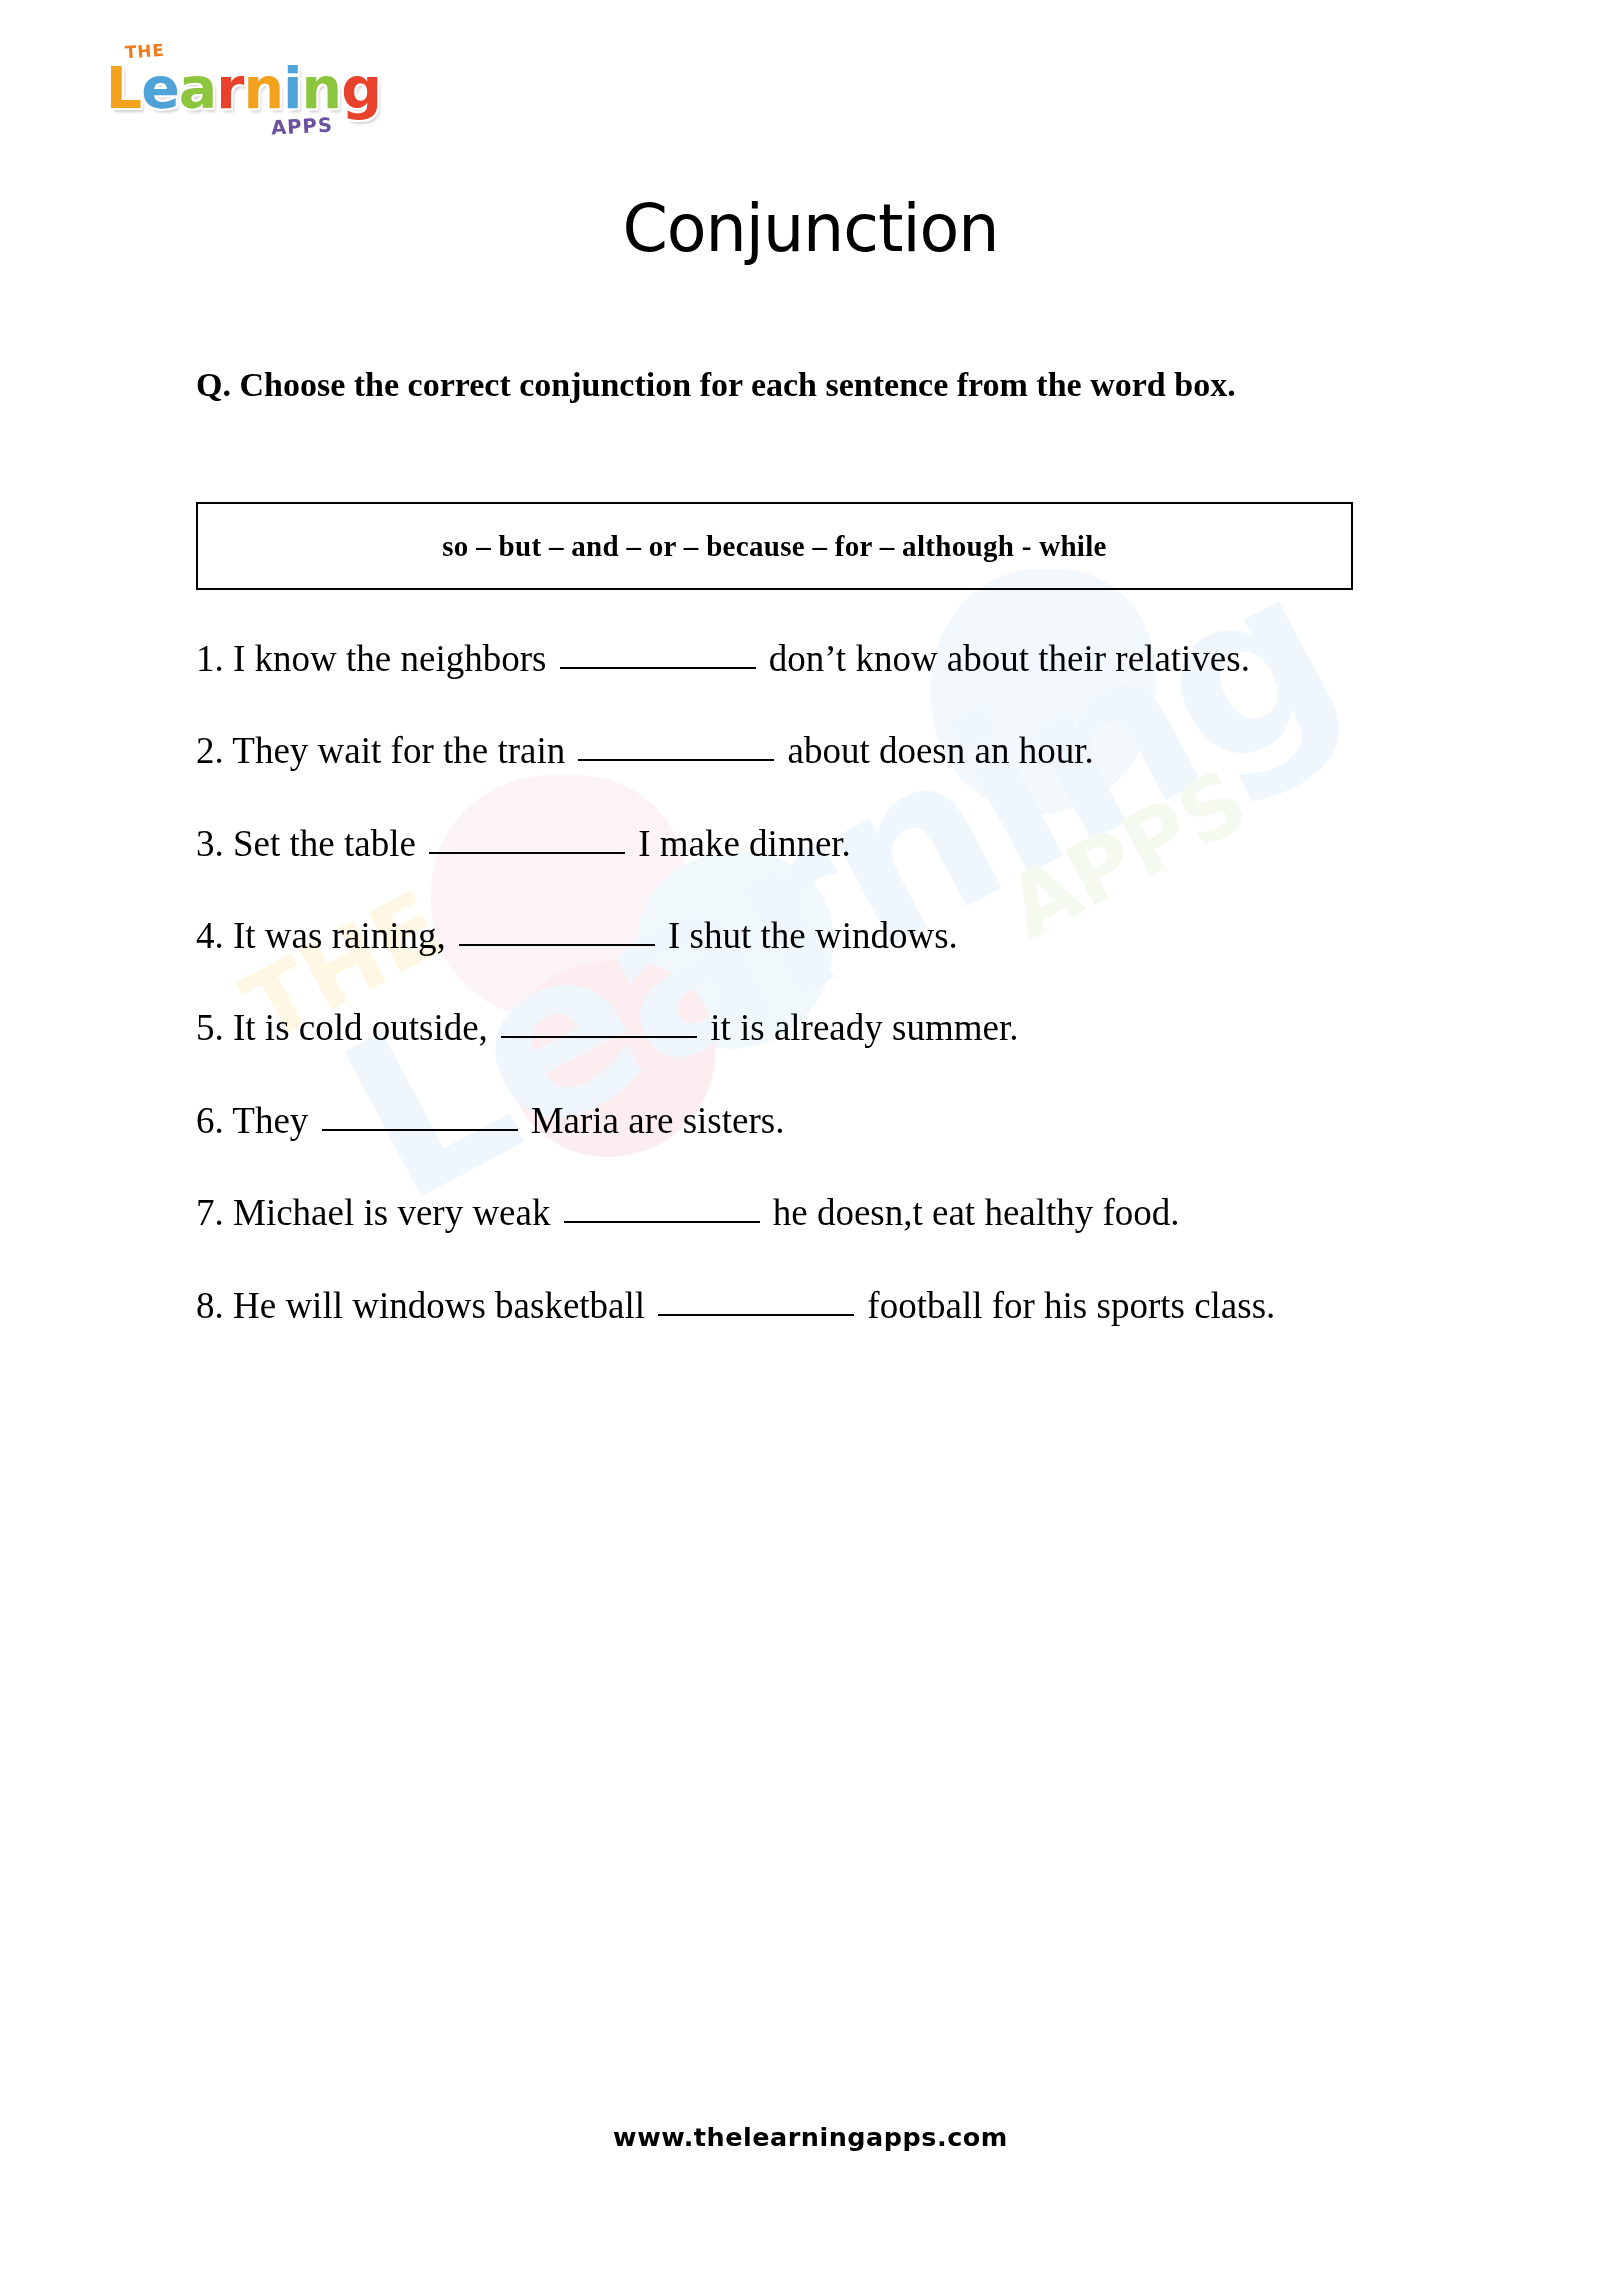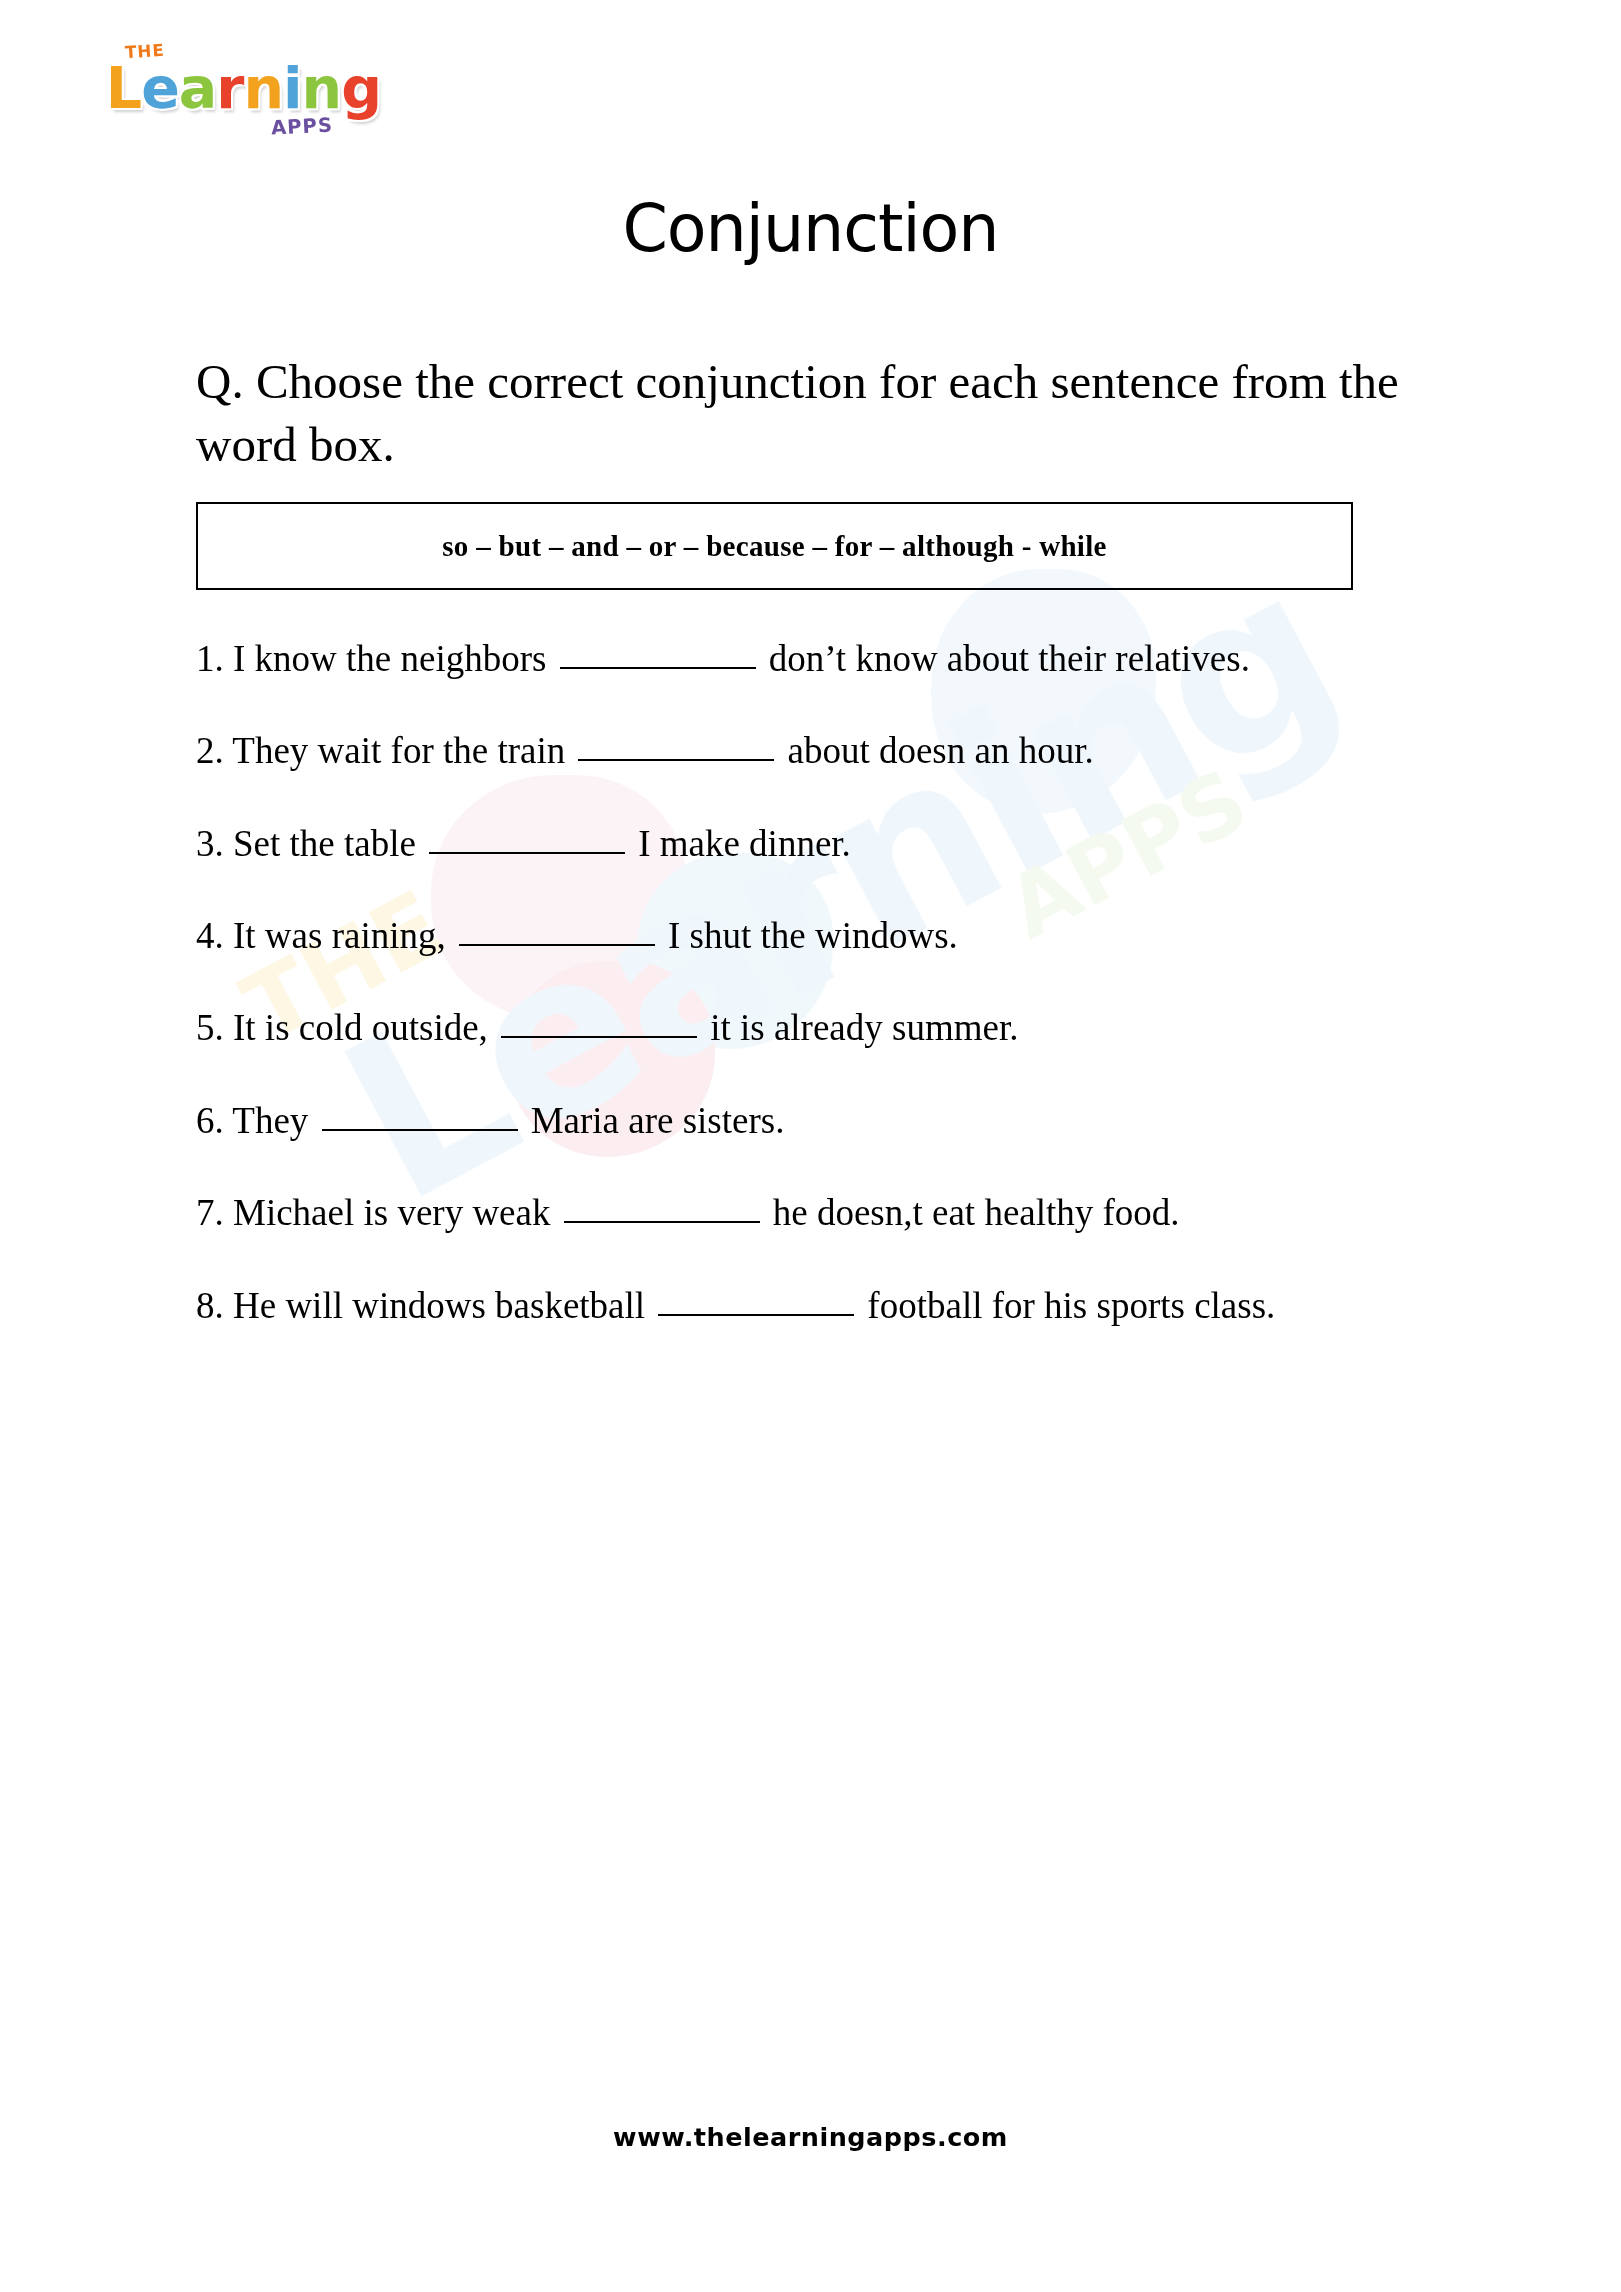--- a/index.html
+++ b/index.html
@@ -115,24 +115,24 @@
     text-align: center;
     font-family: "DejaVu Sans", sans-serif;
     font-size: 65px;
     font-weight: normal;
     letter-spacing: -1px;
   }
 
   .instruction {
     position: absolute;
     left: 196px;
-    top: 351px;
+    top: 363px;
     width: 1264px;
-    font-size: 49px;
-    font-weight: normal;
+    font-size: 34px;
+    font-weight: bold;
     line-height: 1.28;
   }
 
   .word-box {
     position: absolute;
     left: 196px;
     top: 502px;
     width: 1157px;
     height: 88px;
     border: 2px solid #000000;

